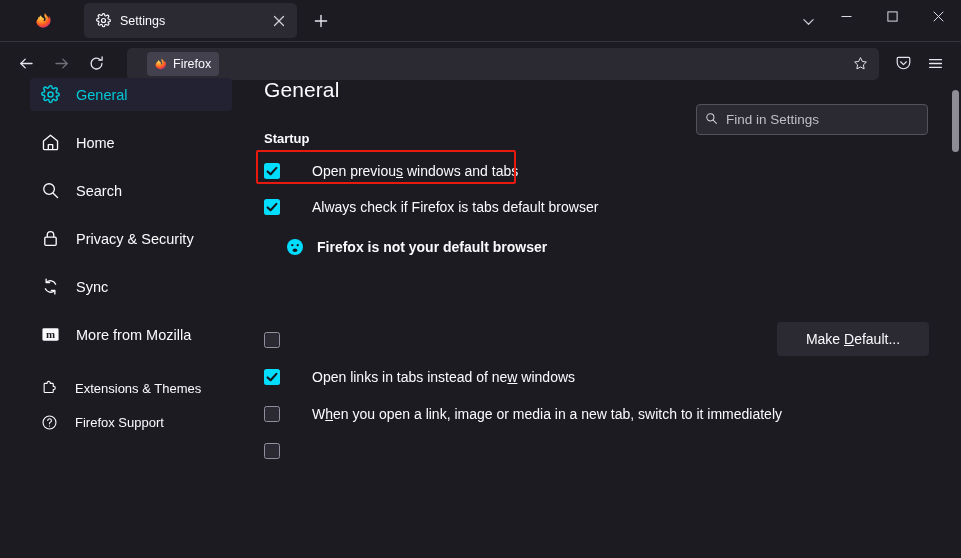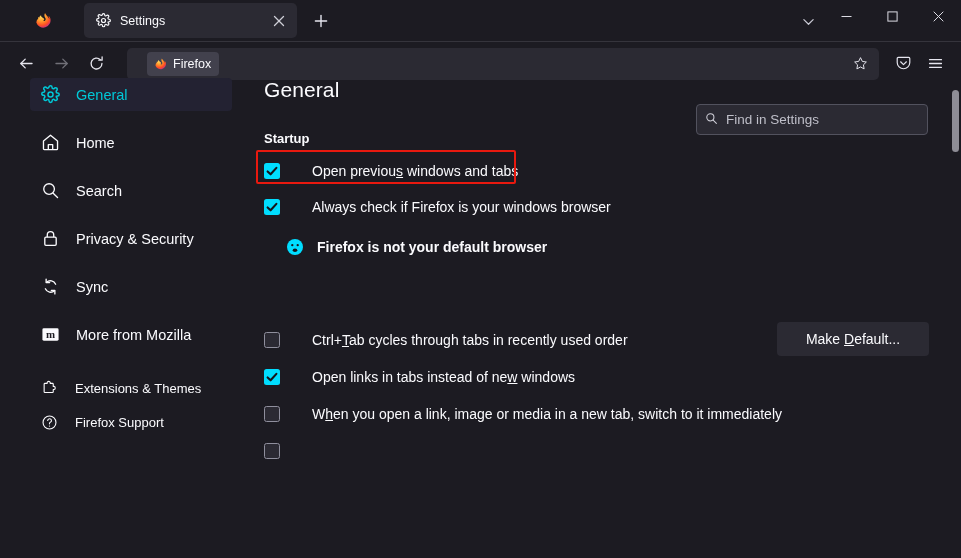--- a/index.html
+++ b/index.html
@@ -383,21 +383,21 @@
       <span class="cb-label"><span>Open previou</span><u>s</u><span> windows and tabs</span></span>
     </div>
 
     <div style="height:13px"></div>
     <div class="row">
       <span class="cb on">
         <svg width="16" height="16" viewBox="0 0 16 16" fill="none" stroke="#15141a" stroke-width="2.1" stroke-linecap="round" stroke-linejoin="round">
           <polyline points="3.6,8.4 6.6,11.3 12.4,4.9"></polyline>
         </svg>
       </span>
-      <span class="cb-label"><span>Always check if Firefox is your windows browser</span><u></u><span></span></span>
+      <span class="cb-label"><span>Always check if Firefox is tabs default browser</span><u></u><span></span></span>
     </div>
 
     <div style="height:18px"></div>
     <div class="notice">
       <span class="notice-ico">
         <svg width="18" height="18" viewBox="0 0 18 18">
           <circle cx="9" cy="9" r="8" fill="#00ddff"></circle>
           <circle cx="6.3" cy="7.2" r="1.15" fill="#15141a"></circle>
           <circle cx="11.7" cy="7.2" r="1.15" fill="#15141a"></circle>
           <ellipse cx="9" cy="12.3" rx="2.3" ry="1.7" fill="#15141a"></ellipse>
@@ -406,21 +406,20 @@
       <span class="notice-text">Firefox is not your default browser</span>
     </div>
 
     <button class="makedefault"><span>Make </span><u>D</u><span>efault...</span></button>
 
     <div style="height:49px"></div>
 
     <div style="height:21px"></div>
     <div class="row">
       <span class="cb off"></span>
-      <span class="cb-label"><span>Ctrl+</span><u>T</u><span>ab cycles through tabs in recently used order</span></span>
     </div>
 
     <div style="height:14px"></div>
     <div class="row">
       <span class="cb on">
         <svg width="16" height="16" viewBox="0 0 16 16" fill="none" stroke="#15141a" stroke-width="2.1" stroke-linecap="round" stroke-linejoin="round">
           <polyline points="3.6,8.4 6.6,11.3 12.4,4.9"></polyline>
         </svg>
       </span>
       <span class="cb-label"><span>Open links in tabs instead of ne</span><u>w</u><span> windows</span></span>

